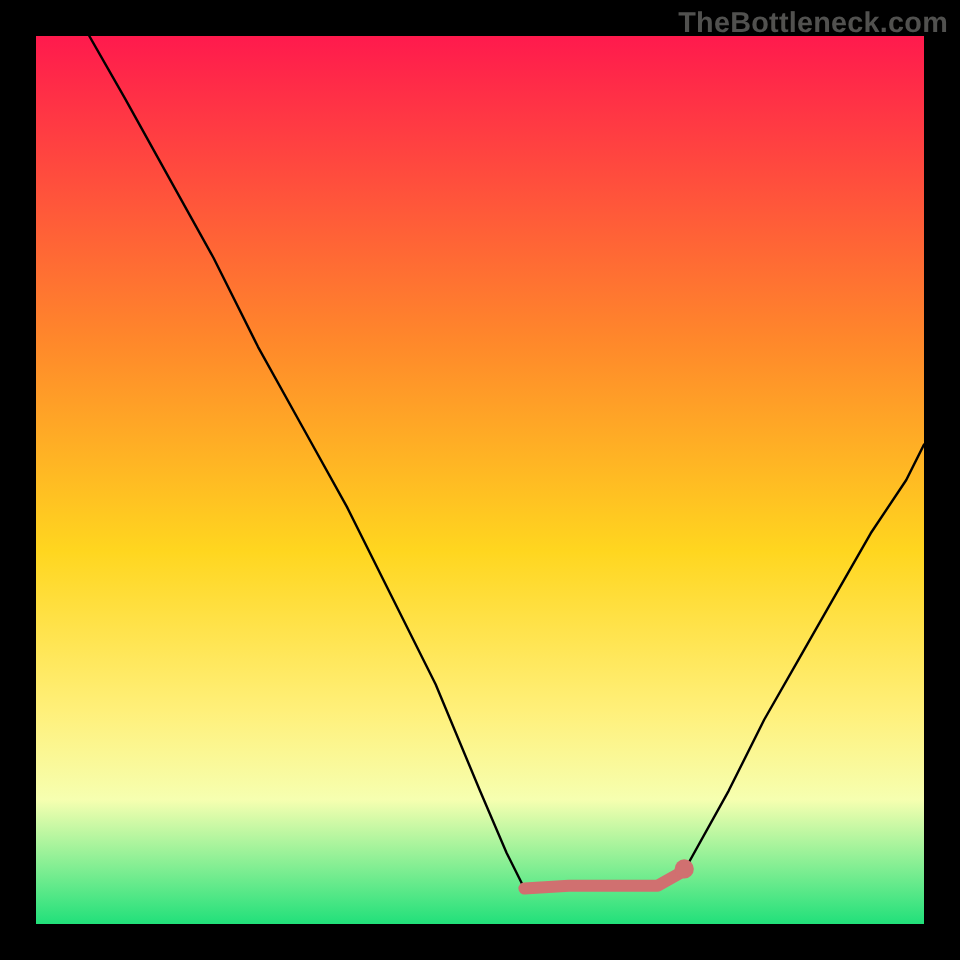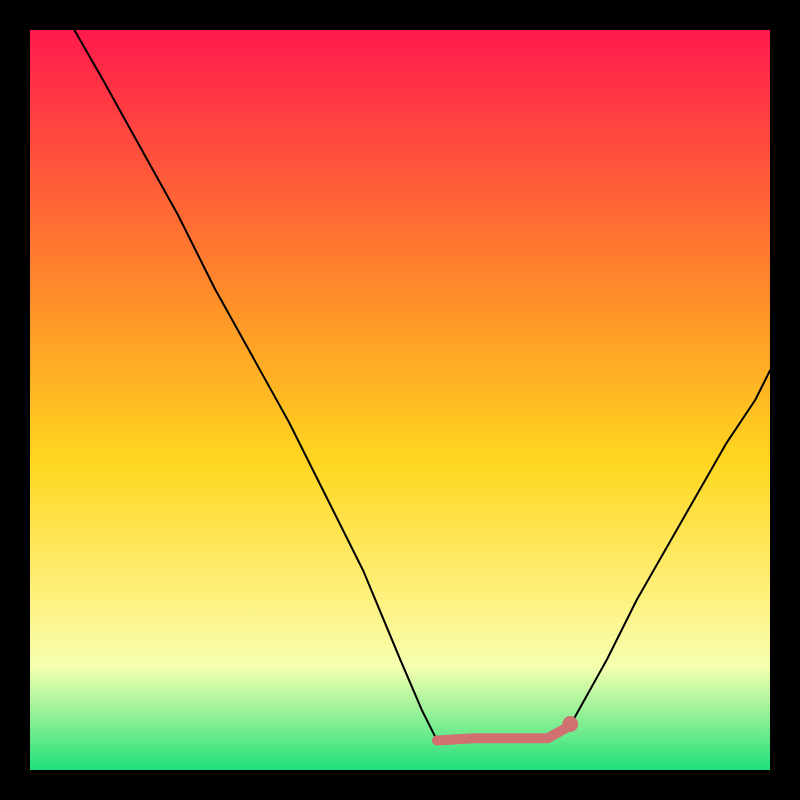--- a/index.html
+++ b/index.html
@@ -27,20 +27,21 @@
     top: 30px;
     width: 740px;
     height: 740px;
   }
   svg { display: block; }
 </style>
 </head>
 <body>
 
 <div class="frame">
+  <div class="watermark">TheBottleneck.com</div>
   <div class="plot">
     <svg id="chart-svg" width="740" height="740" viewBox="0 0 740 740">
       <defs>
         <linearGradient id="bg-grad" x1="0" y1="0" x2="0" y2="1">
             <stop offset="0%" stop-color="#ff1a4d"></stop>
             <stop offset="35%" stop-color="#ff8a2a"></stop>
             <stop offset="58%" stop-color="#ffd61f"></stop>
             <stop offset="76%" stop-color="#fff07a"></stop>
             <stop offset="86%" stop-color="#f6ffb0"></stop>
             <stop offset="100%" stop-color="#21e07a"></stop>

